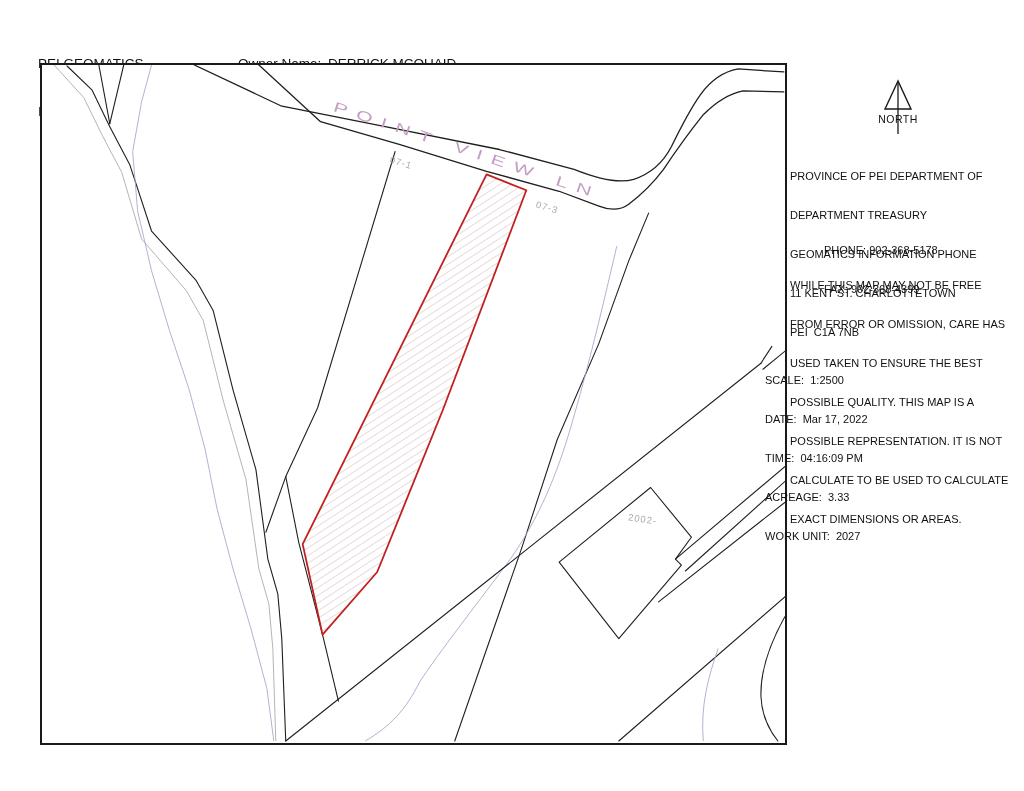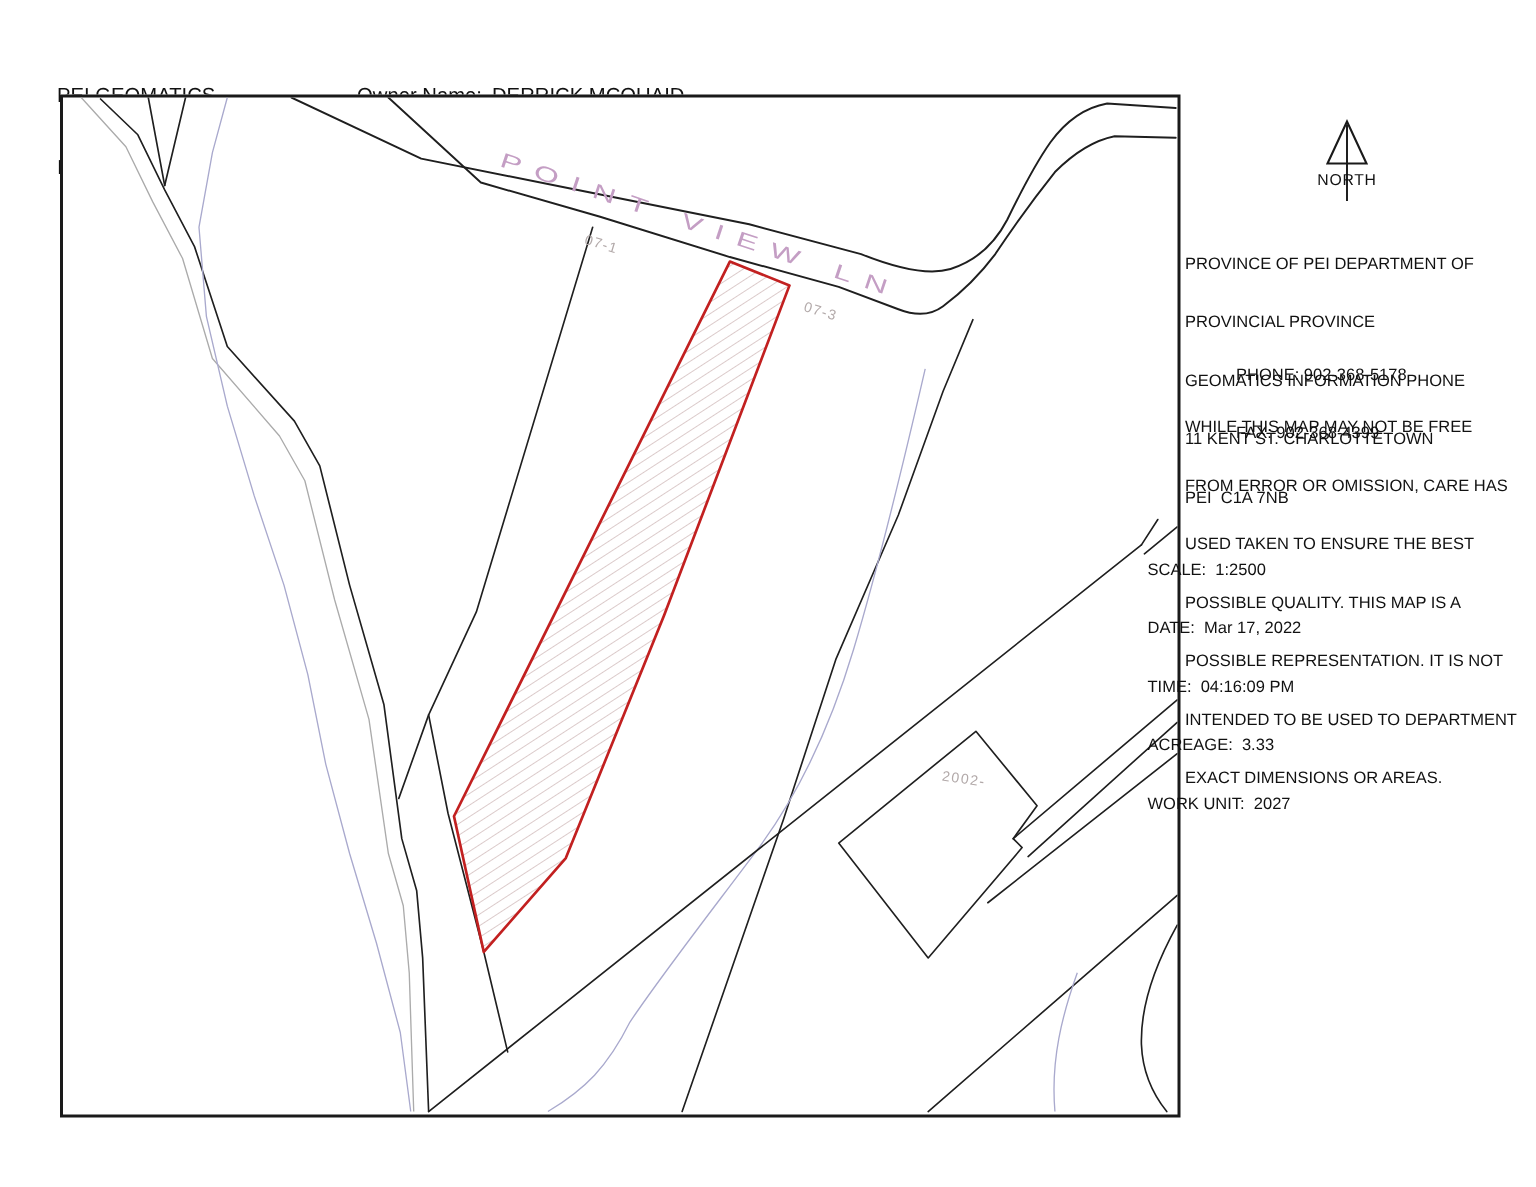--- a/index.html
+++ b/index.html
@@ -78,38 +78,38 @@
 </div>
 
 <svg class="abs" id="north-svg" width="48" height="62" viewBox="0 0 48 62">
   <polygon points="24,5 11,33 37,33" fill="none" stroke="#1a1a1a" stroke-width="1.4"></polygon>
   <line x1="24" y1="7" x2="24" y2="58" stroke="#1a1a1a" stroke-width="1.3"></line>
   <text x="24" y="47" text-anchor="middle" font-size="10.5" fill="#111" letter-spacing="0.5">NORTH</text>
 </svg>
 
 <div class="abs sb" style="left:790px;top:144px;">
   <div>PROVINCE OF PEI DEPARTMENT OF</div>
-  <div>PROVINCIAL PROVINCE</div>
+  <div>DEPARTMENT TREASURY</div>
   <div>GEOMATICS INFORMATION PHONE</div>
   <div>11 KENT ST. CHARLOTTETOWN</div>
   <div>PEI  C1A 7NB</div>
 </div>
 
 <div class="abs sb" style="left:824px;top:218px;">
   <div>PHONE: 902-368-5178</div>
   <div>FAX: 902-368-4399</div>
 </div>
 
 <div class="abs sb" style="left:790px;top:253px;">
   <div>WHILE THIS MAP MAY NOT BE FREE</div>
   <div>FROM ERROR OR OMISSION, CARE HAS</div>
   <div>USED TAKEN TO ENSURE THE BEST</div>
   <div>POSSIBLE QUALITY. THIS MAP IS A</div>
   <div>POSSIBLE REPRESENTATION. IT IS NOT</div>
-  <div>INTENDED TO BE USED TO DEPARTMENT</div>
+  <div>CALCULATE TO BE USED TO CALCULATE</div>
   <div>EXACT DIMENSIONS OR AREAS.</div>
 </div>
 
 <div class="abs sb" style="left:765px;top:348px;">
   <div>SCALE:  1:2500</div>
   <div>DATE:  Mar 17, 2022</div>
   <div>TIME:  04:16:09 PM</div>
   <div>ACREAGE:  3.33</div>
   <div>WORK UNIT:  2027</div>
 </div>

